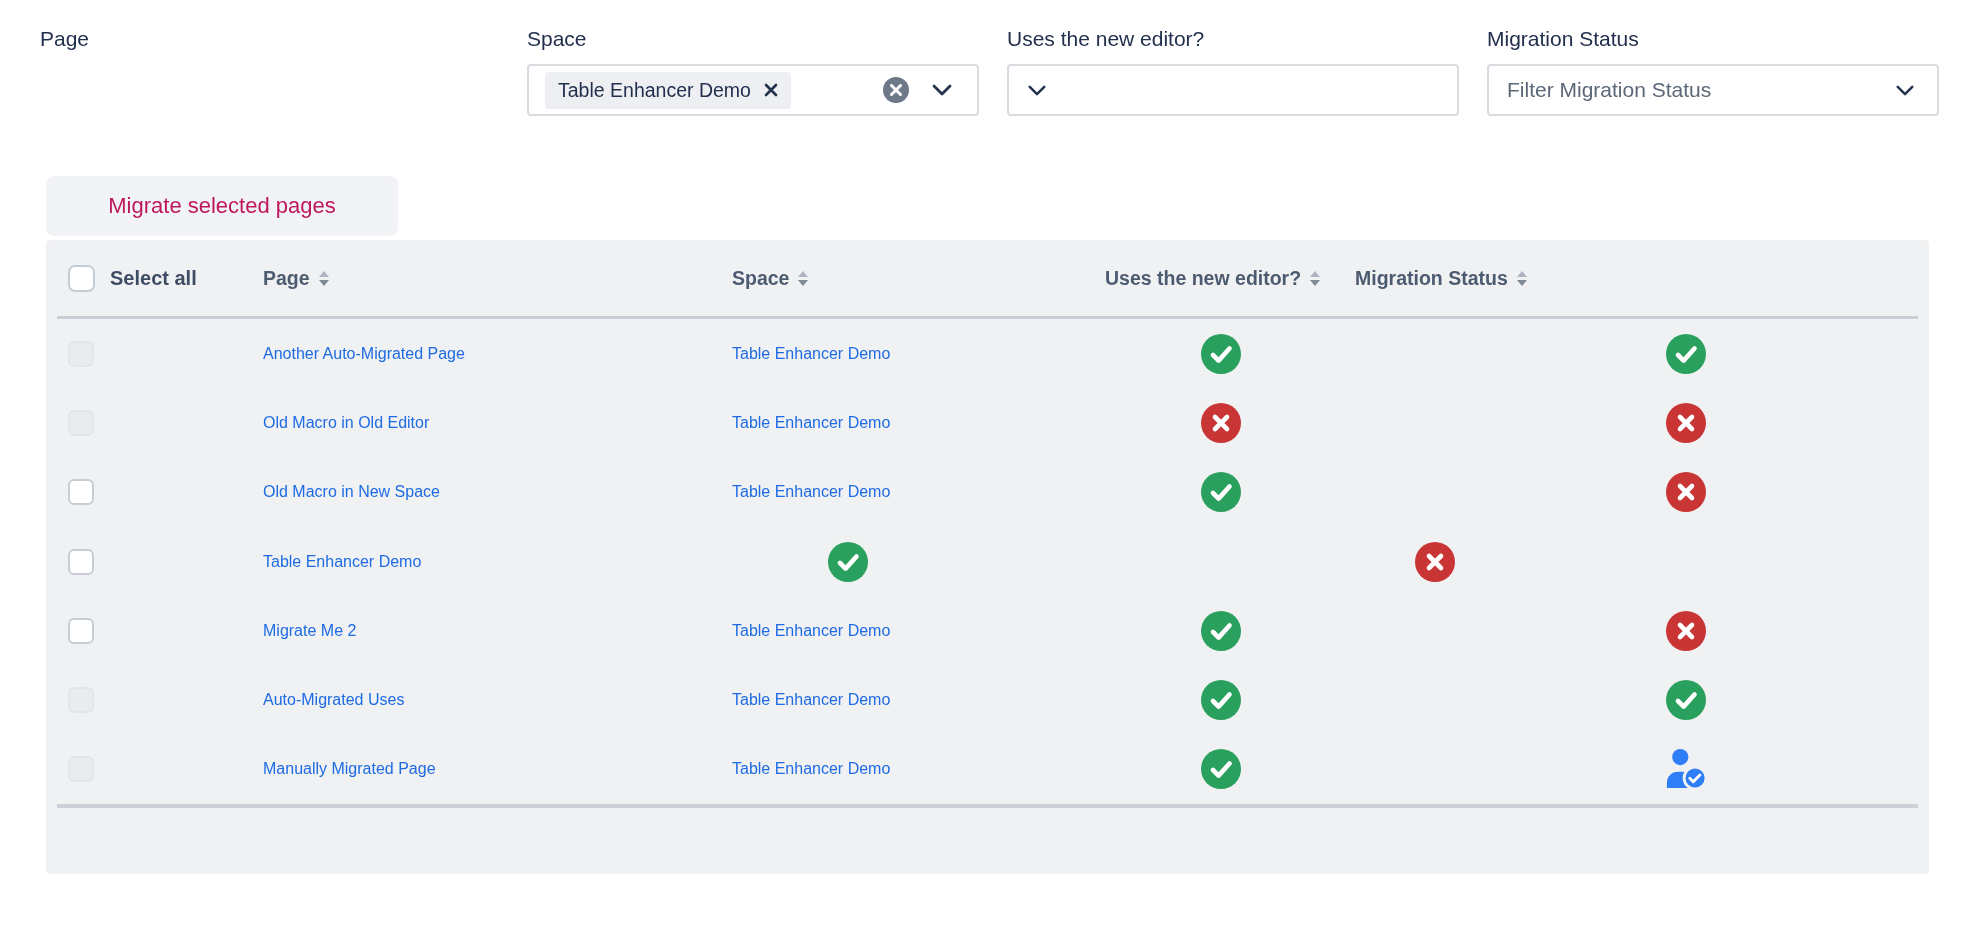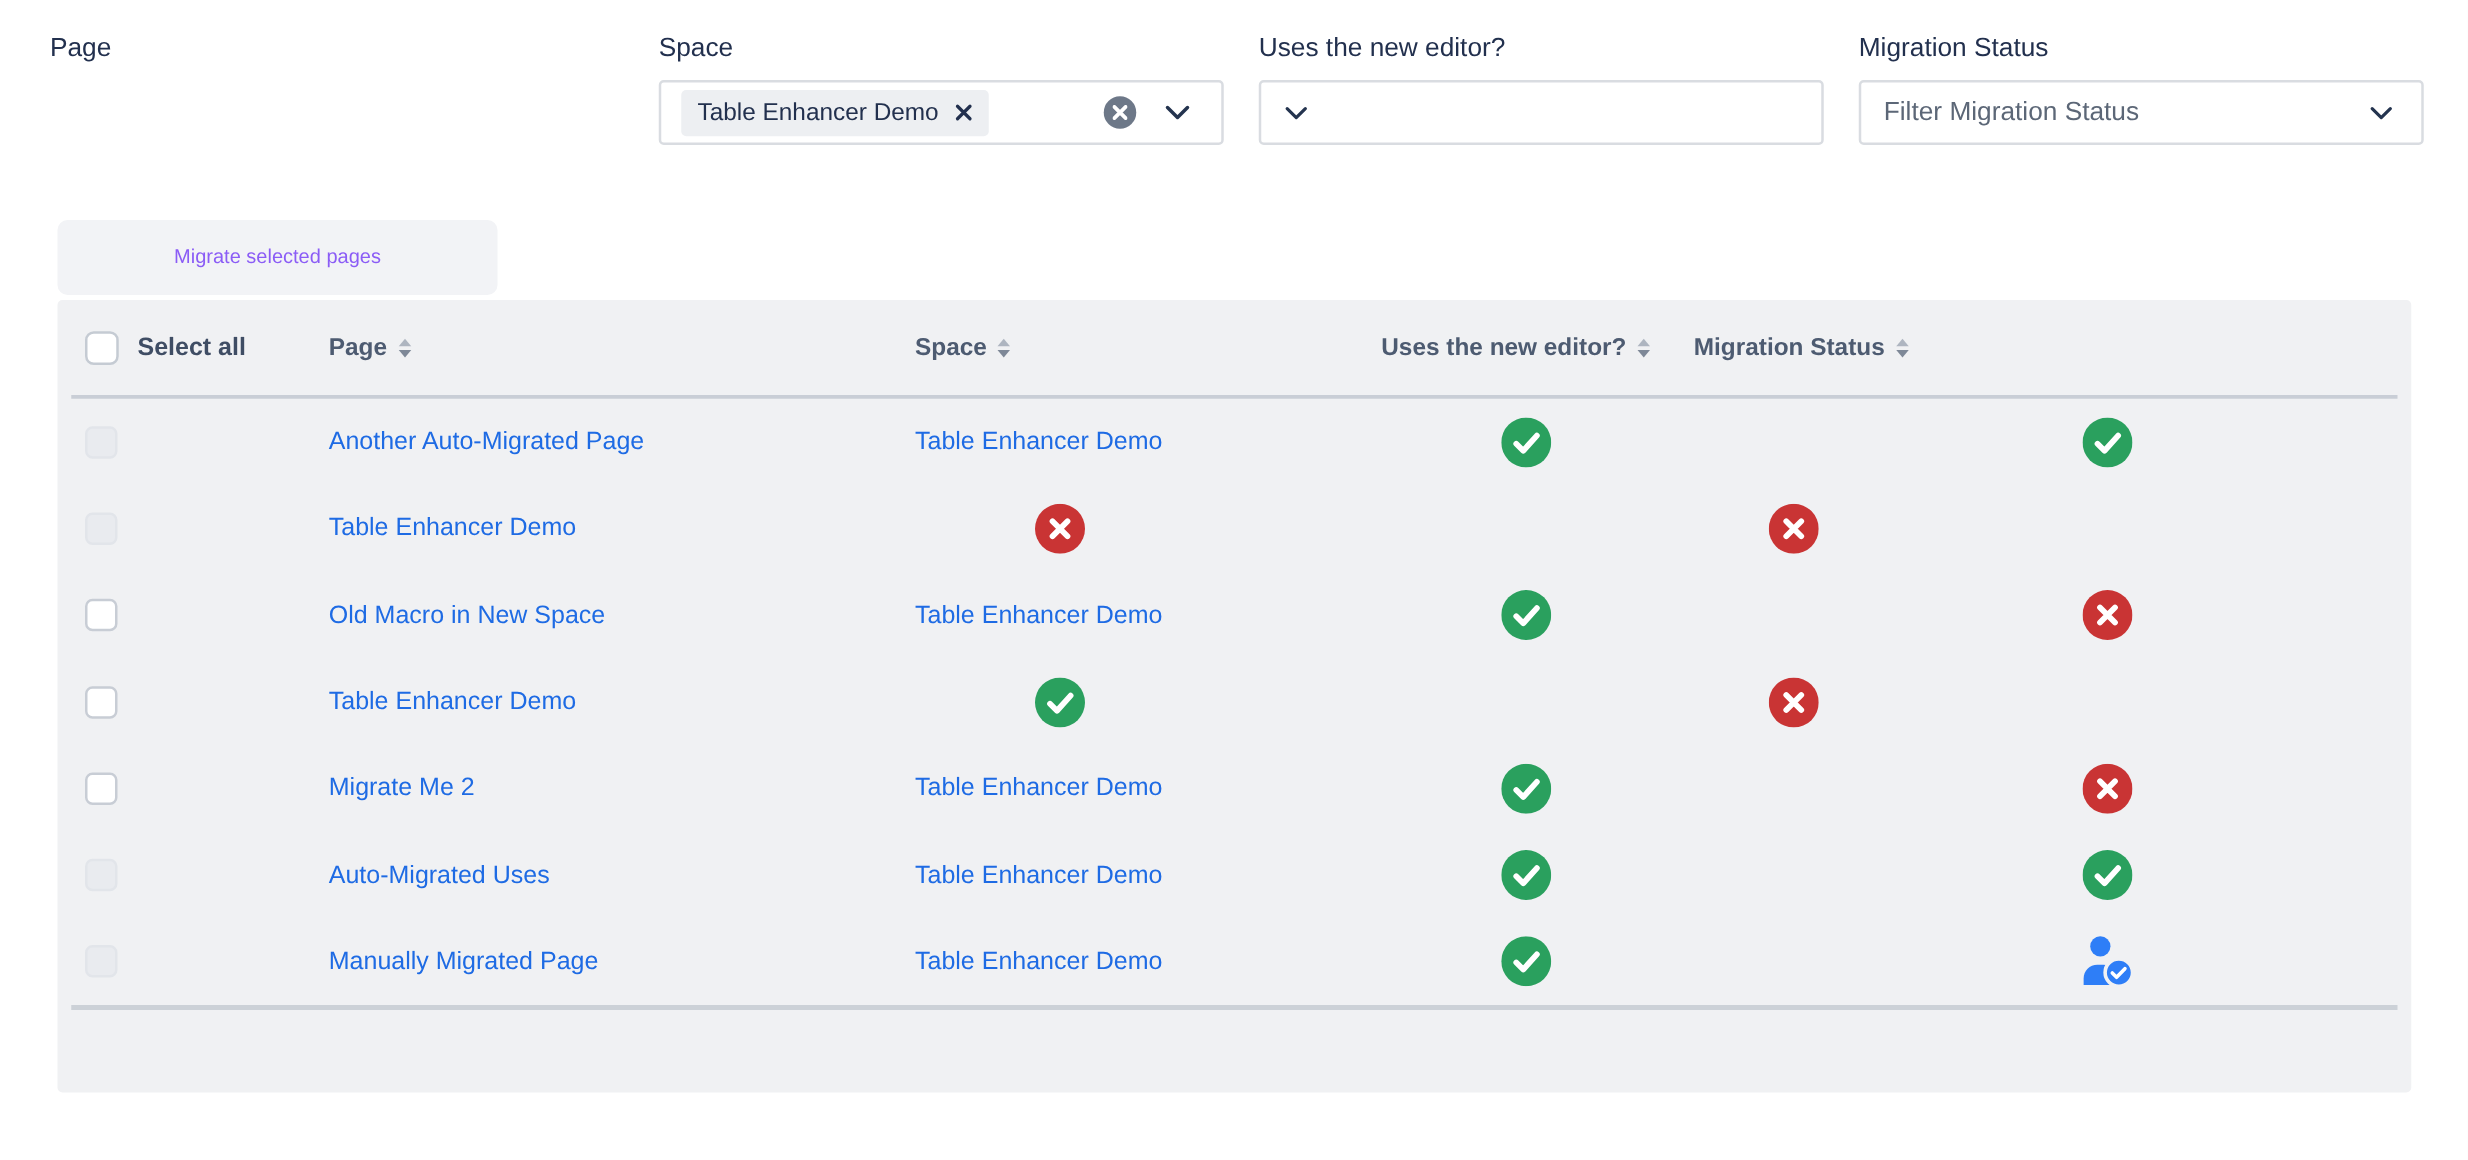--- a/index.html
+++ b/index.html
@@ -20,21 +20,21 @@
   .tag svg{display:block;cursor:pointer;}
   .spacer{flex:1;}
   .clear-btn{width:26px;height:26px;border-radius:50%;background:#6d7888;display:flex;
     align-items:center;justify-content:center;cursor:pointer;flex:0 0 auto;}
   .chev{margin-left:22px;flex:0 0 auto;cursor:pointer;display:flex;align-items:center;}
   .select{padding:0 22px 0 18px;cursor:pointer;}
   .select .sel-text{flex:1;font-size:21px;color:#5c6777;}
 
   
   .migrate-btn{position:absolute;left:46px;top:176px;width:352px;height:60px;
-    background:#f2f3f6;border:none;border-radius:8px;font-size:16px;color:#8b5cf6;
+    background:#f2f3f6;border:none;border-radius:8px;font-size:22px;color:#be185d;
     font-family:inherit;display:flex;align-items:center;justify-content:center;cursor:default;}
 
   
   .table-card{position:absolute;left:46px;top:240px;width:1883px;height:634px;
     background:#f0f1f3;border-radius:4px;padding:0 11px;box-sizing:border-box;}
   .t-header,.t-row{display:grid;grid-template-columns:206px 469px 373px 250px 1fr;
     align-items:center;}
   .t-header{height:79px;border-bottom:3px solid #c9ced6;box-sizing:border-box;}
   .t-row{height:69.3px;}
   .t-bottom-rule{height:0;border-top:4px solid #ccd1d7;}
@@ -46,21 +46,21 @@
     border-bottom:6px solid #aeb5c0;}
   .sort .down{width:0;height:0;border-left:5px solid transparent;border-right:5px solid transparent;
     border-top:6px solid #7e8897;}
 
   .cb{width:26px;height:26px;border-radius:6px;box-sizing:border-box;margin-left:11px;flex:0 0 auto;}
   .cb.header{width:27px;height:27px;border-radius:7px;background:#fff;border:2px solid #c5cbd3;cursor:pointer;}
   .cb.enabled{background:#fff;border:2px solid #c8cdd5;cursor:pointer;}
   .cb.disabled{background:#e9ebef;border:2px solid #e2e5ea;cursor:default;}
   .select-all-label{margin-left:15px;}
 
-  .lnk{font-size:20px;color:#1e6be4;cursor:pointer;text-decoration:none;}
+  .lnk{font-size:16px;color:#1e6be4;cursor:pointer;text-decoration:none;}
   .cell-icon{display:flex;align-items:center;}
   .pad-editor{padding-left:95px;}
   .pad-migration{padding-left:310px;}
   .status-wrap{width:42px;height:42px;display:flex;align-items:center;justify-content:center;}
 </style>
 </head>
 <body>
 
 <div class="viewport">
 
@@ -174,20 +174,21 @@
                 <path d="M12 21l5.6 5.6L28.5 14.5" stroke="#fff" stroke-width="4.6" fill="none" stroke-linecap="round" stroke-linejoin="round"></path>
               </svg>
             </span>
           </div>
   </div>
 
   <div class="t-row">
     <div class="cell-icon">
             <span class="cb disabled"></span>
           </div>
+    <div><a class="lnk">Old Macro in Old Editor</a></div>
     <div><a class="lnk">Table Enhancer Demo</a></div>
     <div class="cell-icon pad-editor">
             <span class="status-wrap">
               <svg width="40" height="40" viewBox="0 0 40 40">
                 <circle cx="20" cy="20" r="20" fill="#c93434"></circle>
                 <path d="M14 14l12 12M26 14L14 26" stroke="#fff" stroke-width="4.6" stroke-linecap="round"></path>
               </svg>
             </span>
           </div>
     <div class="cell-icon pad-migration">

